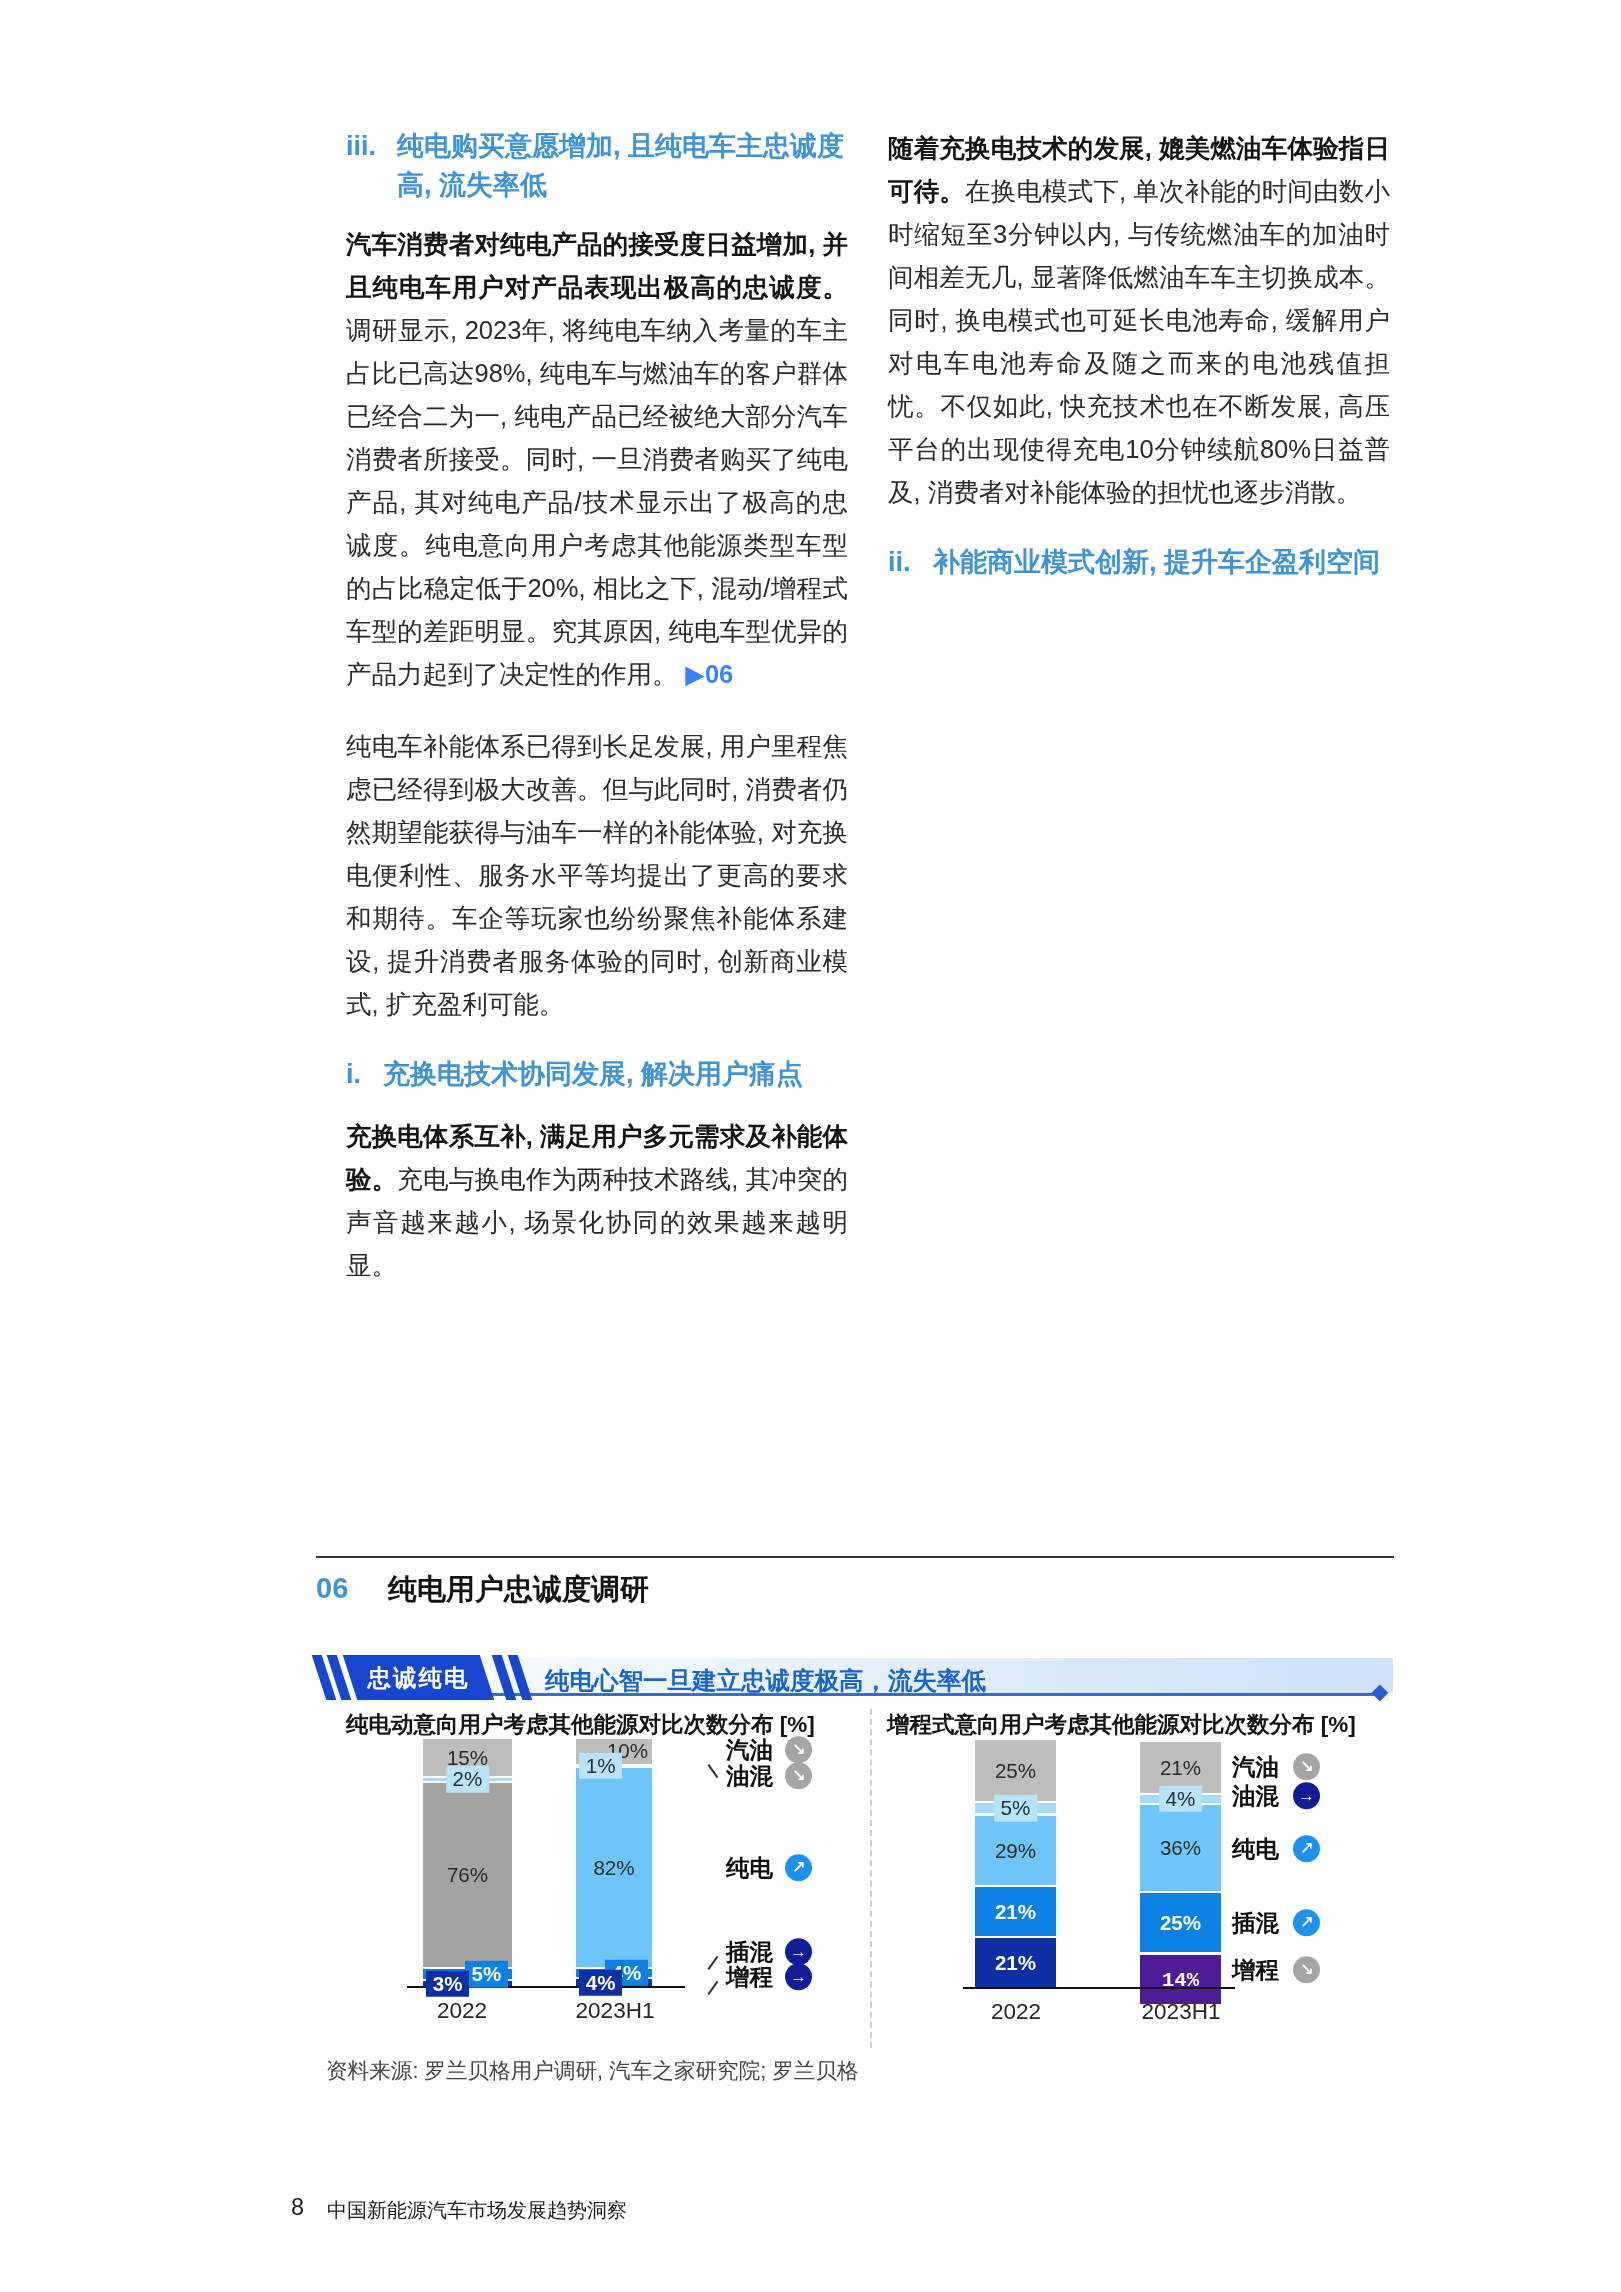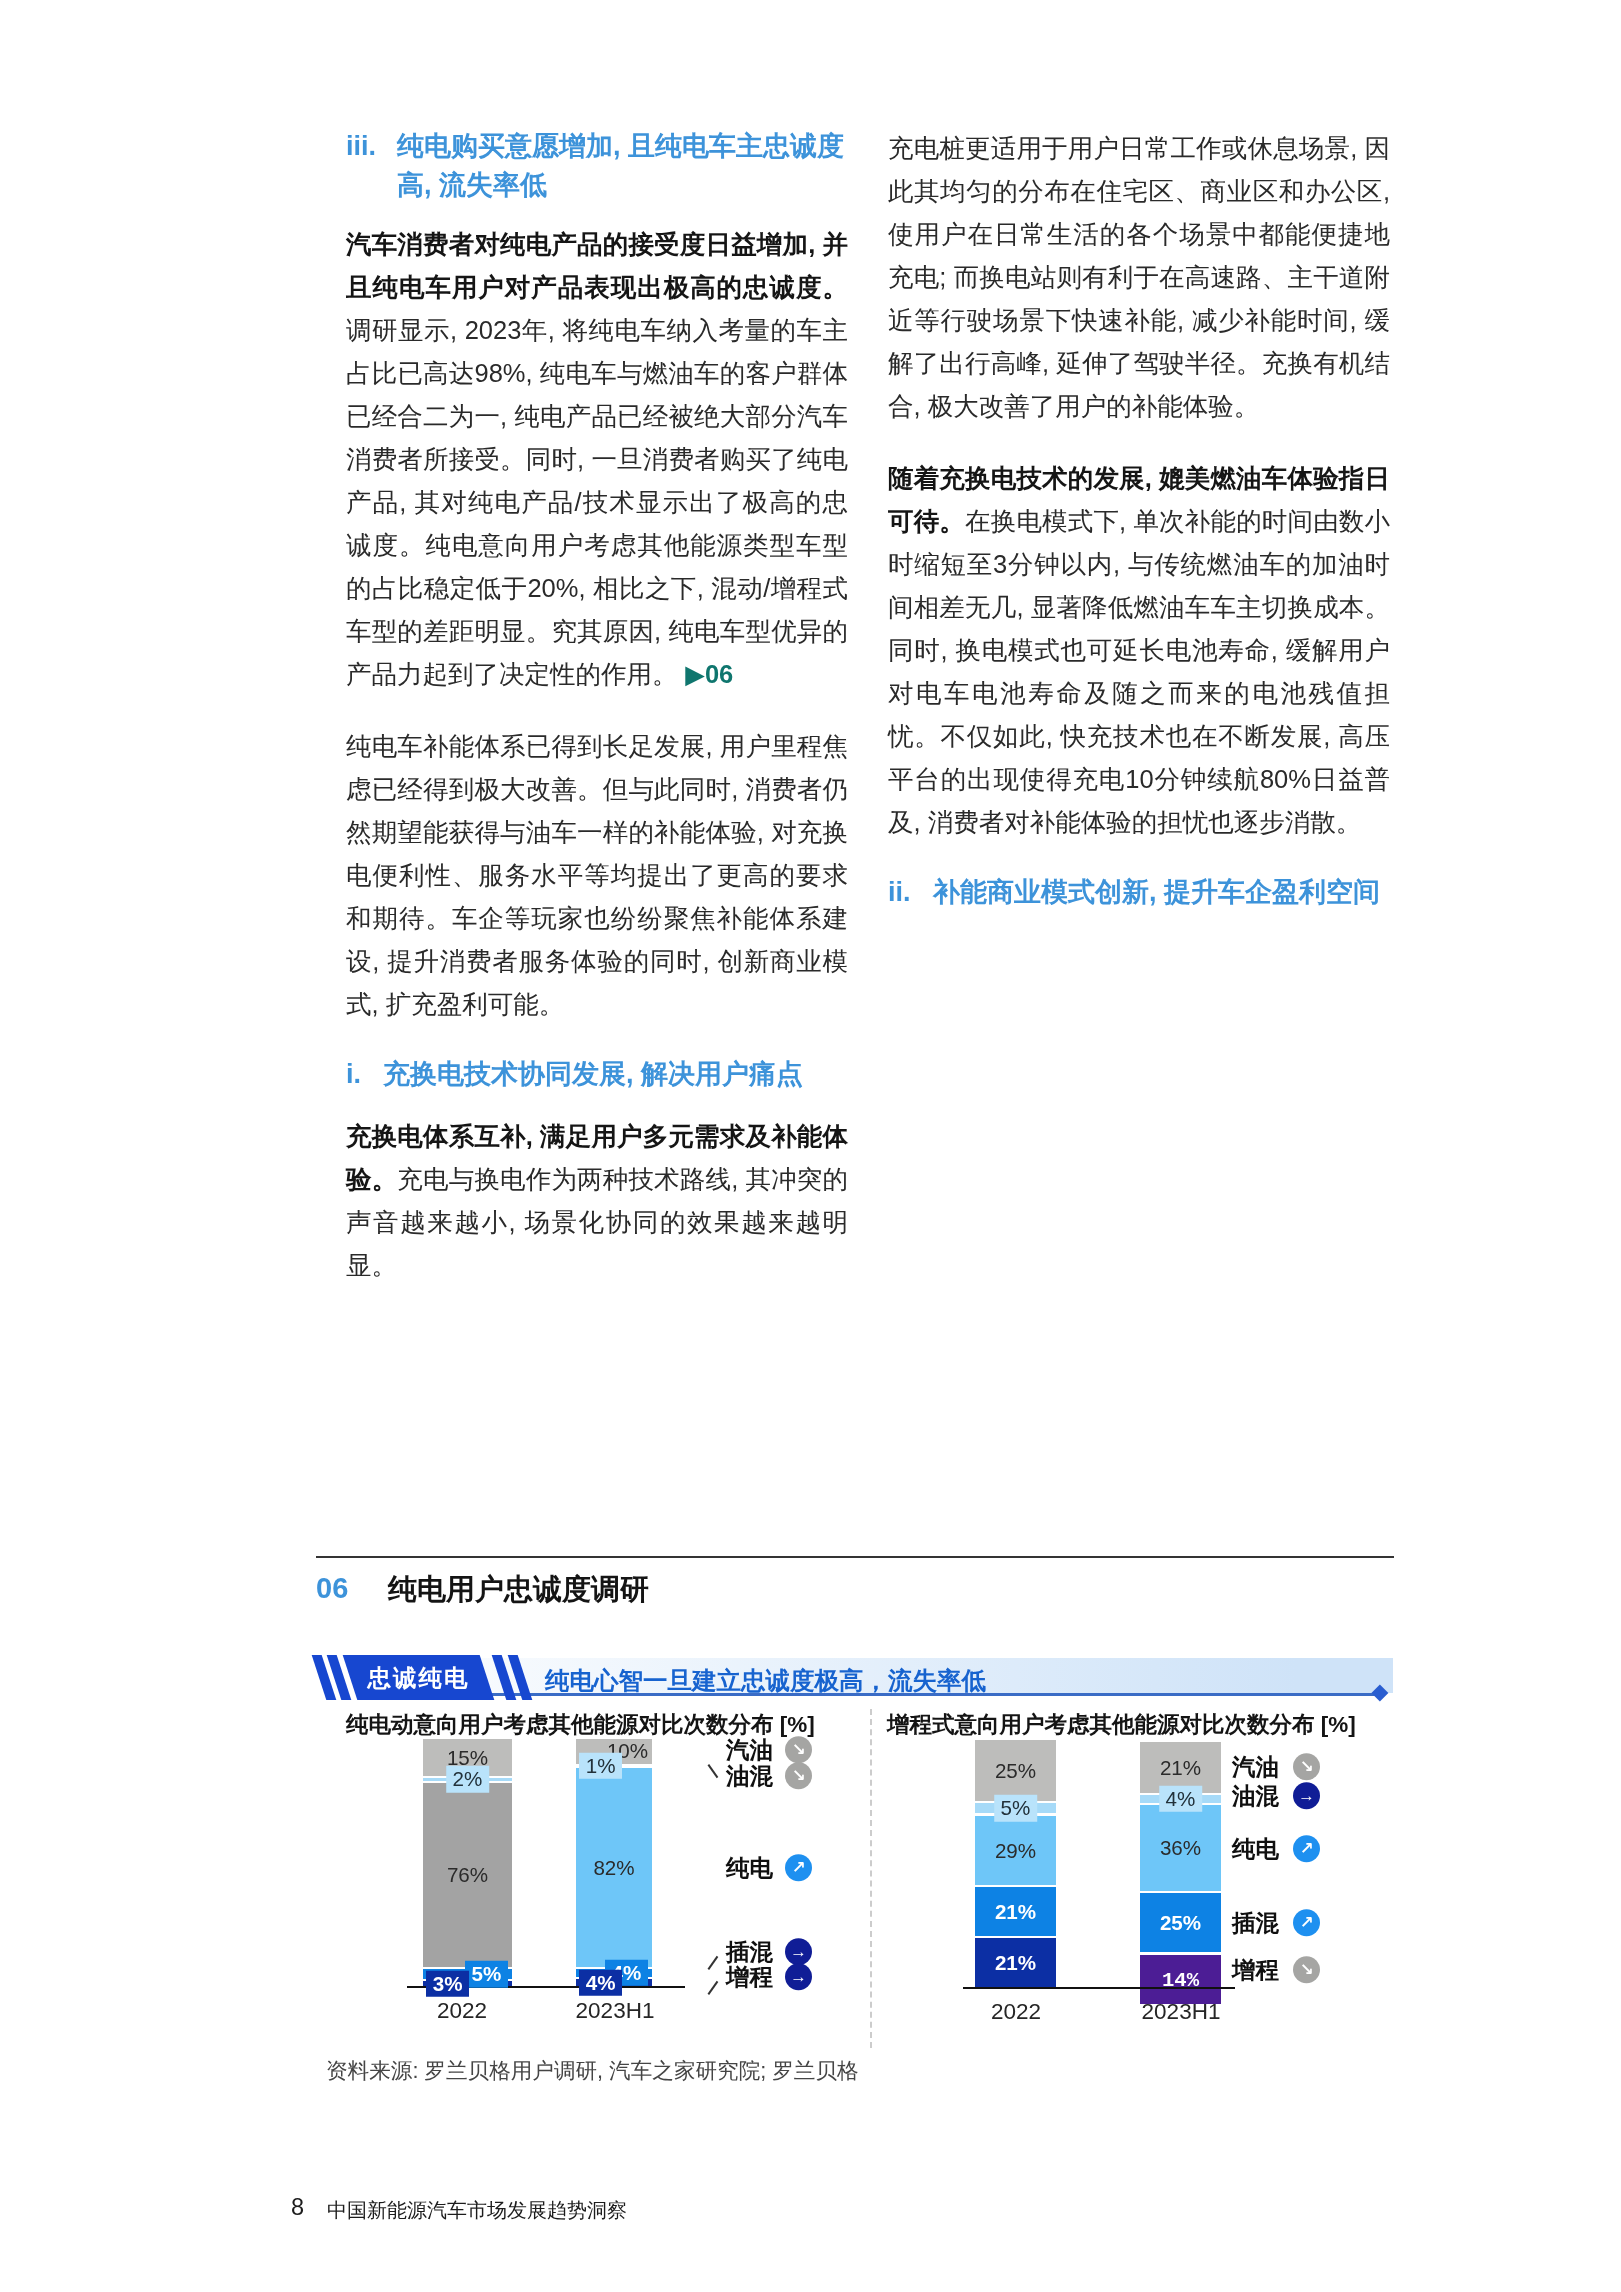--- a/index.html
+++ b/index.html
@@ -16,21 +16,21 @@
 
   h3.sub{color:#3d93da;font-size:27px;line-height:39px;font-weight:bold;
          margin:0 0 17.6px 0;position:relative;}
   h3.sub .pfx{position:absolute;left:0;top:0;}
   h3.h-iii{padding-left:51px;}
   h3.h-i{padding-left:37px;margin-top:29px;margin-bottom:21.6px;}
   h3.h-ii{padding-left:45px;margin-top:29px;margin-bottom:21.6px;}
 
   h2.section{color:#1d4d90;font-size:30px;line-height:45px;font-weight:bold;margin:17.6px 0 23.5px 0;}
 
-  .ref{color:#0f766e;font-weight:bold;margin-left:7.8px;white-space:nowrap;}
+  .ref{color:#3b82f6;font-weight:bold;margin-left:7.8px;white-space:nowrap;}
 
   
   #figure-rule{position:absolute;left:316px;top:1556px;width:1078px;height:2px;background:#343434;}
   #figure-no{position:absolute;left:316px;top:1572px;font-size:29px;font-weight:bold;color:#3d93da;}
   #figure-title{position:absolute;left:388px;top:1570px;font-size:29px;font-weight:bold;color:#141414;}
 
   #banner-band{position:absolute;left:421px;top:1658px;width:972px;height:35px;
                background:linear-gradient(90deg,rgba(223,236,250,0.15) 0%,#cfe3f8 90%);}
   #banner-line{position:absolute;left:421px;top:1693px;width:959px;height:2.9px;background:#3a6cc6;}
   #banner-diamond{position:absolute;left:1374px;top:1687px;width:11.8px;height:11.8px;background:#2a5ed0;transform:rotate(45deg);}
@@ -97,21 +97,20 @@
     <h3 class="sub h-i">
       <span class="pfx">i.</span>
       <span>充换电技术协同发展, 解决用户痛点</span>
     </h3>
     <p class="body">
       <span class="lead">充换电体系互补, 满足用户多元需求及补能体验。</span><span>充电与换电作为两种技术路线, 其冲突的声音越来越小, 场景化协同的效果越来越明显。</span>
     </p>
   </section>
 
   <section class="col" id="col-right">
-    <p class="body">充电桩更适用于用户日常工作或休息场景, 因此其均匀的分布在住宅区、商业区和办公区, 使用户在日常生活的各个场景中都能便捷地充电; 而换电站则有利于在高速路、主干道附近等行驶场景下快速补能, 减少补能时间, 缓解了出行高峰, 延伸了驾驶半径。充换有机结合, 极大改善了用户的补能体验。</p>
     <p class="body">
       <span class="lead">随着充换电技术的发展, 媲美燃油车体验指日可待。</span><span>在换电模式下, 单次补能的时间由数小时缩短至3分钟以内, 与传统燃油车的加油时间相差无几, 显著降低燃油车车主切换成本。同时, 换电模式也可延长电池寿命, 缓解用户对电车电池寿命及随之而来的电池残值担忧。不仅如此, 快充技术也在不断发展, 高压平台的出现使得充电10分钟续航80%日益普及, 消费者对补能体验的担忧也逐步消散。</span>
     </p>
     <h3 class="sub h-ii">
       <span class="pfx">ii.</span>
       <span>补能商业模式创新, 提升车企盈利空间</span>
     </h3>
   </section>
 
   <div id="figure-rule"></div>

